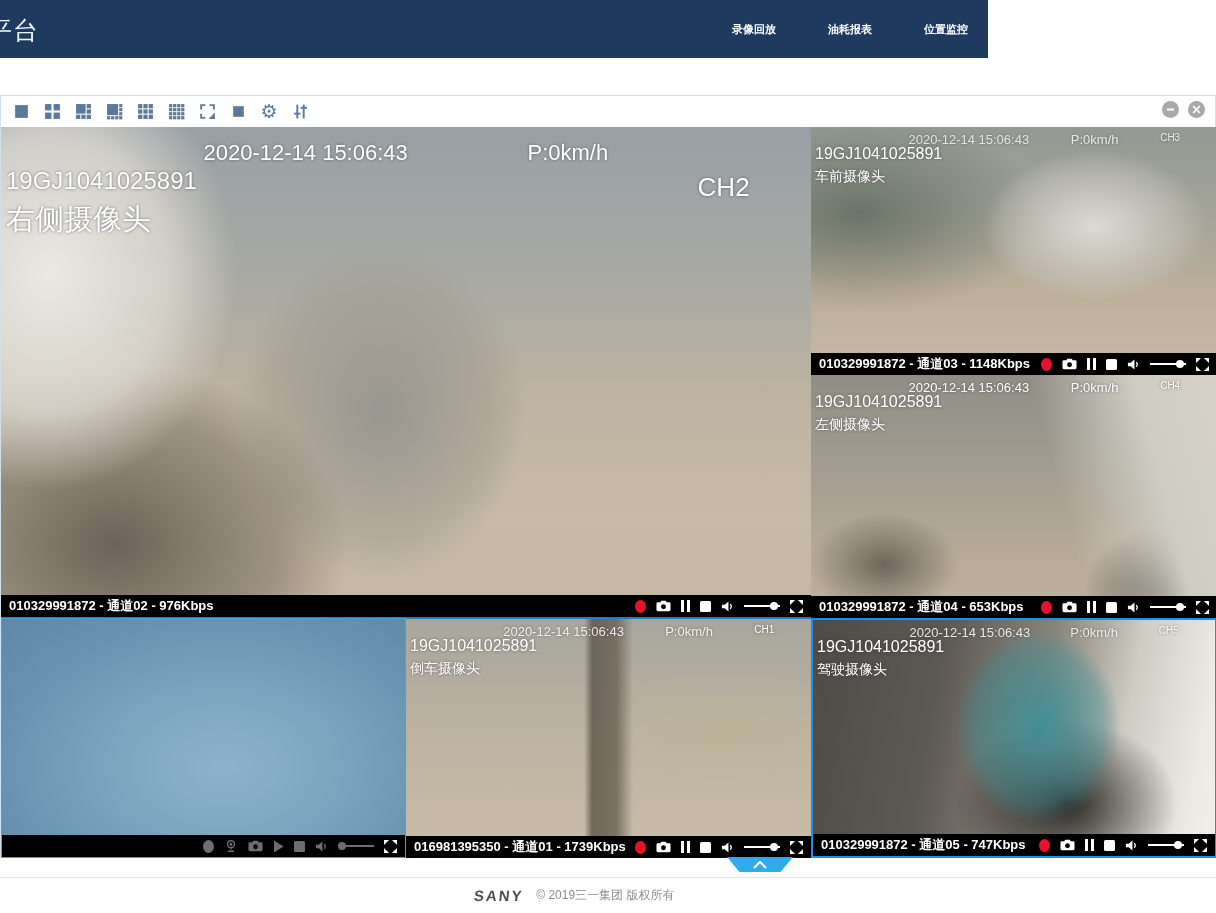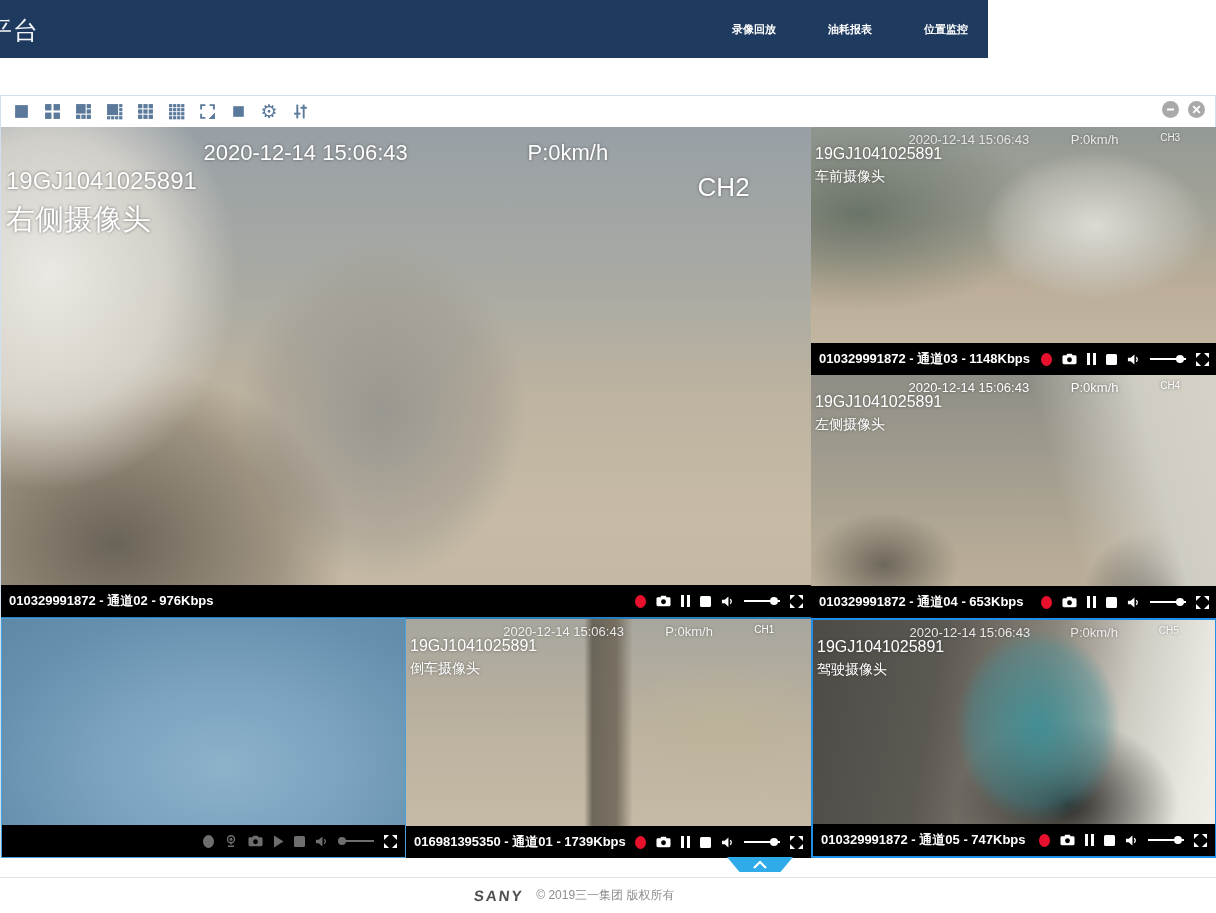--- a/index.html
+++ b/index.html
@@ -60,21 +60,21 @@
   .big .spd  { left:65%; top:13px; font-size:22px; }
   .big .chn  { left:86%; top:13px; font-size:26px;margin-top:32px; }
   .big .dev  { left:5px;  top:40px; font-size:24px; }
   .big .cam  { left:5px;  top:73px; font-size:29px; }
   .sml .ts   { left:24%; top:5px; font-size:13px; }
   .sml .spd  { left:64%; top:5px; font-size:13px; }
   .sml .chn  { left:86%; top:5px; font-size:10px; }
   .sml .dev  { left:4px; top:18px; font-size:16px; }
   .sml .cam  { left:4px; top:41px; font-size:14px; }
 
-  .chan-bar { position:absolute; left:0; right:0; bottom:0; height:32px; background:#000;
+  .chan-bar { position:absolute; left:0; right:0; bottom:0; height:22px; background:#000;
     display:flex; align-items:center; padding:0 8px;margin-top:19px; }
   .chan-bar .status { color:#fff; font-size:13px; font-weight:bold; white-space:nowrap; }
   .bar-icons { margin-left:auto; display:flex; align-items:center; gap:10px; }
   .bar-ic { display:flex; align-items:center; cursor:pointer; }
   .rec-dot { width:11px; height:13px; border-radius:50%; background:#e8112d; }
   .rec-dot.off { background:#6e6e6e; }
   .vol-line { position:relative; width:36px; height:2px; background:#fff; }
   .vol-line .knob { position:absolute; top:-3px; width:8px; height:8px; border-radius:50%; background:#fff; }
   .vol-line.off { background:#6e6e6e; }
   .vol-line.off .knob { background:#6e6e6e; }

